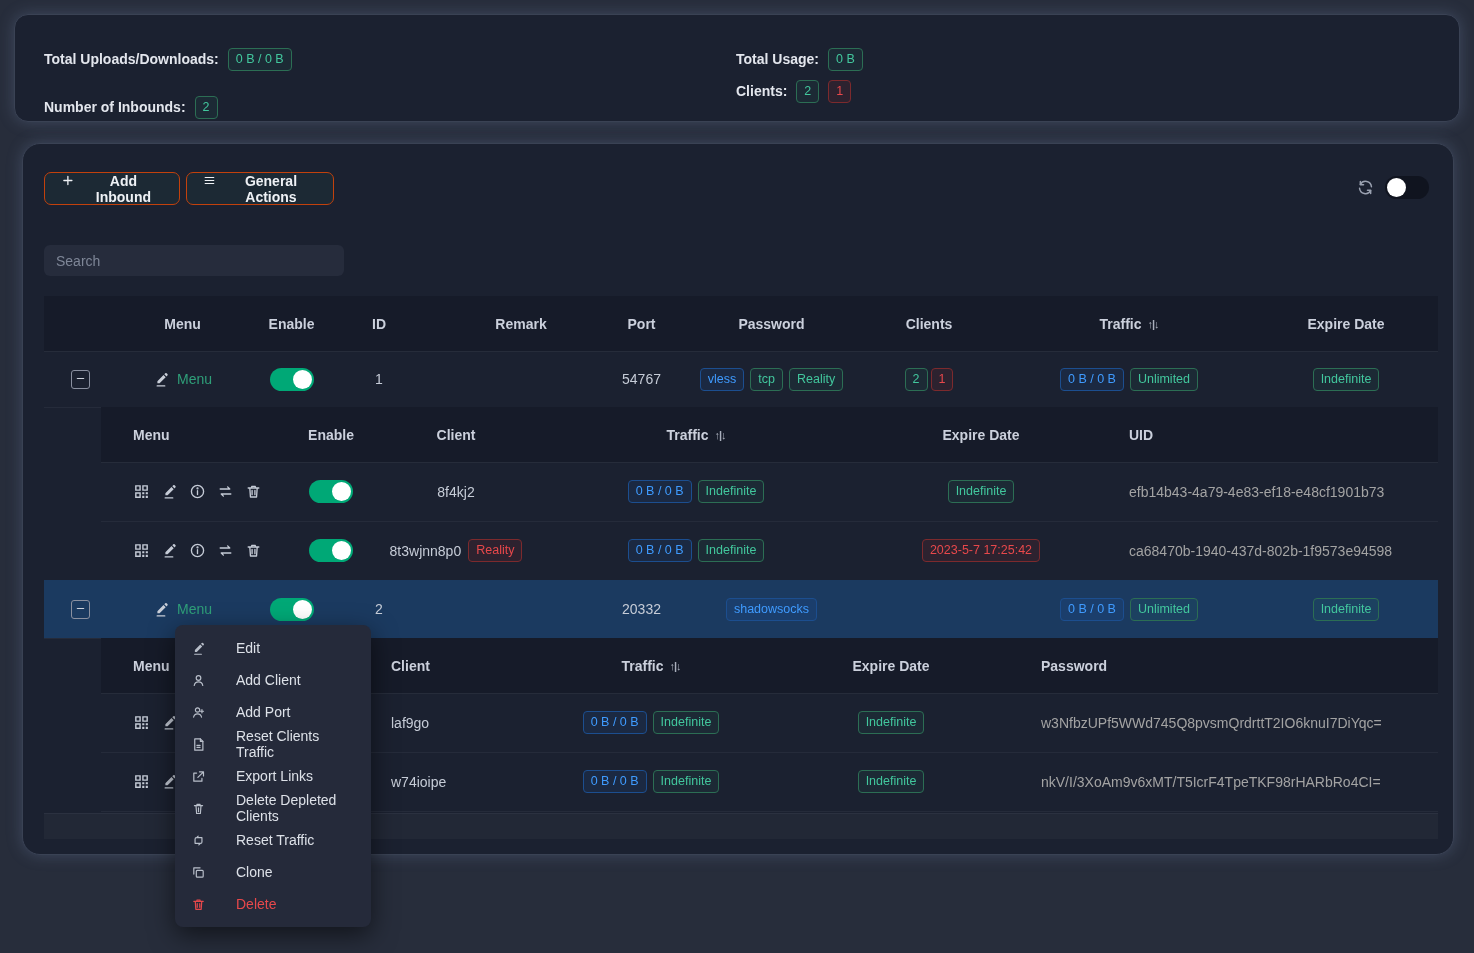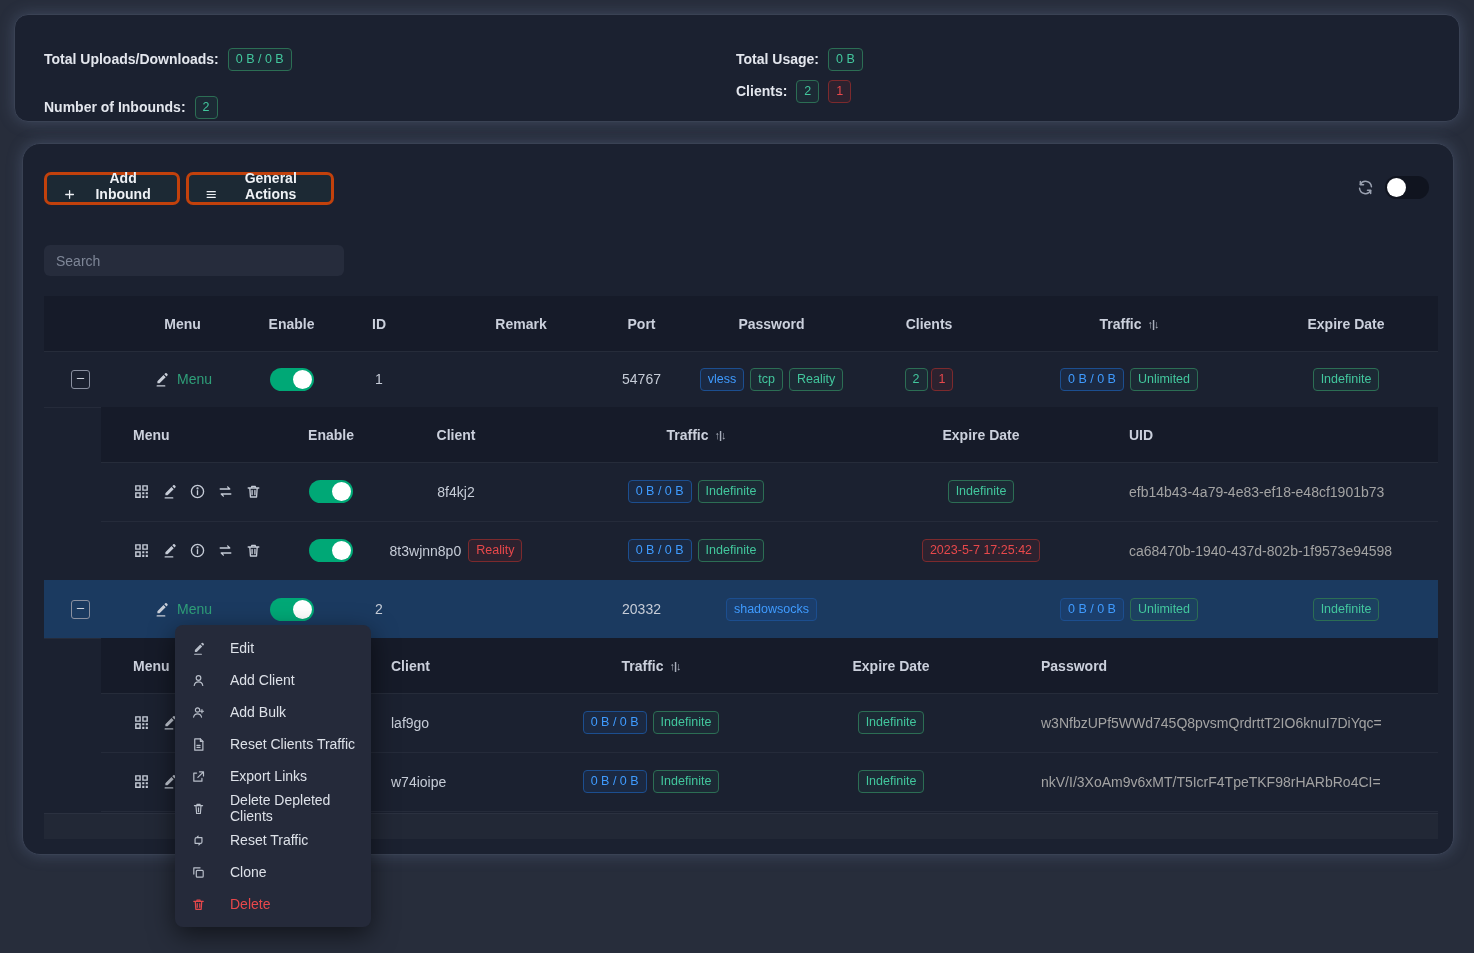--- a/index.html
+++ b/index.html
@@ -19,22 +19,22 @@
   .stat-label{font-size:14px;font-weight:700;color:#e3e6ed}
   
   .badge{display:inline-flex;align-items:center;padding:0 7px;height:21px;border-radius:4px;
          font-size:12.5px;border:1px solid;white-space:nowrap;line-height:1}
   .bg-green{color:#42c79d;border-color:#2c6e54;background:rgba(40,130,95,.10)}
   .bg-blue {color:#3f9bff;border-color:#1c4e8f;background:rgba(30,100,200,.12)}
   .bg-red  {color:#e8484b;border-color:#7c2a2d;background:rgba(180,40,45,.12)}
   
   #main{left:22px;top:143px;width:1430px;height:710px;border-radius:18px}
   .btn{
-    position:absolute;top:28px;height:33px;display:flex;align-items:flex-end;gap:9px;
-    padding:0 16px;background:rgba(47,157,113,.07);border:3px solid #c2410c;border-radius:7px;
+    position:absolute;top:28px;height:33px;display:flex;align-items:flex-start;gap:9px;
+    padding:0 16px;background:rgba(47,157,113,.07);border:1px solid #c2410c;border-radius:7px;
     color:#eef1f5;font-size:14px;font-weight:600;cursor:pointer;font-family:inherit;
   }
   .btn .ic{width:15px;height:15px;display:inline-flex;color:#eef1f5}
   .ic svg{width:100%;height:100%}
   #refresh{position:absolute;top:34px;right:78px;width:19px;height:19px;color:#9aa1b0;cursor:pointer}
   .switch{position:absolute;width:44px;height:23px;border-radius:12px;cursor:pointer}
   .switch .knob{position:absolute;top:2px;width:19px;height:19px;border-radius:50%;background:#fff}
   .switch.on{background:#00a876}.switch.on .knob{right:2px}
   .switch.off{background:#10141f}.switch.off .knob{left:2px}
   #theme-toggle{top:32px;right:24px}
@@ -76,21 +76,21 @@
   .row-icons{display:flex;align-items:center;gap:11px;color:#c5cbd6}
   .row-icons .ic{width:17px;height:17px;cursor:pointer}
   .mono-val{font-size:14px;color:#a3a3a3}
   .footer-strip{position:absolute;left:21px;width:1394px;top:669px;height:25px;background:#222836;border-top:1px solid #2b3140}
   
   #ctx{
     position:absolute;left:175px;top:625px;width:196px;z-index:50;
     background:#252a3a;border-radius:8px;box-shadow:0 8px 26px rgba(0,0,0,.55);
     padding:7px 0;
   }
-  .ctx-item{height:32px;display:flex;align-items:center;gap:24px;padding:0 16px;cursor:pointer;
+  .ctx-item{height:32px;display:flex;align-items:center;gap:30px;padding:0 16px;cursor:pointer;
             font-size:14px;color:#dde1e8}
   .ctx-item .ic{width:15px;height:15px;color:#b9bfca;flex:0 0 15px}
   .ctx-item.danger{color:#e8484b}.ctx-item.danger .ic{color:#e8484b}
 </style>
 </head>
 <body>
 
 <div id="stats" class="card">
   <div class="stat-line" style="left:29px;top:32px">
     <span class="stat-label">Total Uploads/Downloads:</span>
@@ -442,21 +442,21 @@
           <circle cx="12" cy="8" r="3.7"></circle>
           <path d="M5.2 20a6.9 6.9 0 0 1 13.6 0"></path>
         </svg></span>
     <span>Add Client</span>
     </div>
   <div class="ctx-item">
     <span class="ic"><svg viewBox="0 0 24 24" fill="none" stroke="currentColor" stroke-width="1.9" stroke-linecap="round" stroke-linejoin="round">
           <circle cx="10.5" cy="8" r="3.5"></circle>
           <path d="M4.2 19.5a6.4 6.4 0 0 1 12.6 0M17.5 7.5v5M15 10h5"></path>
         </svg></span>
-    <span>Add Bulk</span>
+    <span>Add Port</span>
     </div>
   <div class="ctx-item">
     <span class="ic"><svg viewBox="0 0 24 24" fill="none" stroke="currentColor" stroke-width="1.9" stroke-linecap="round" stroke-linejoin="round">
           <path d="M6 3h9l4 4v14H6V3z"></path>
           <path d="M15 3v4h4M9.5 13.5h5M9.5 16.5h5"></path>
         </svg></span>
     <span>Reset Clients Traffic</span>
     </div>
   <div class="ctx-item">
     <span class="ic"><svg viewBox="0 0 24 24" fill="none" stroke="currentColor" stroke-width="1.9" stroke-linecap="round" stroke-linejoin="round">

